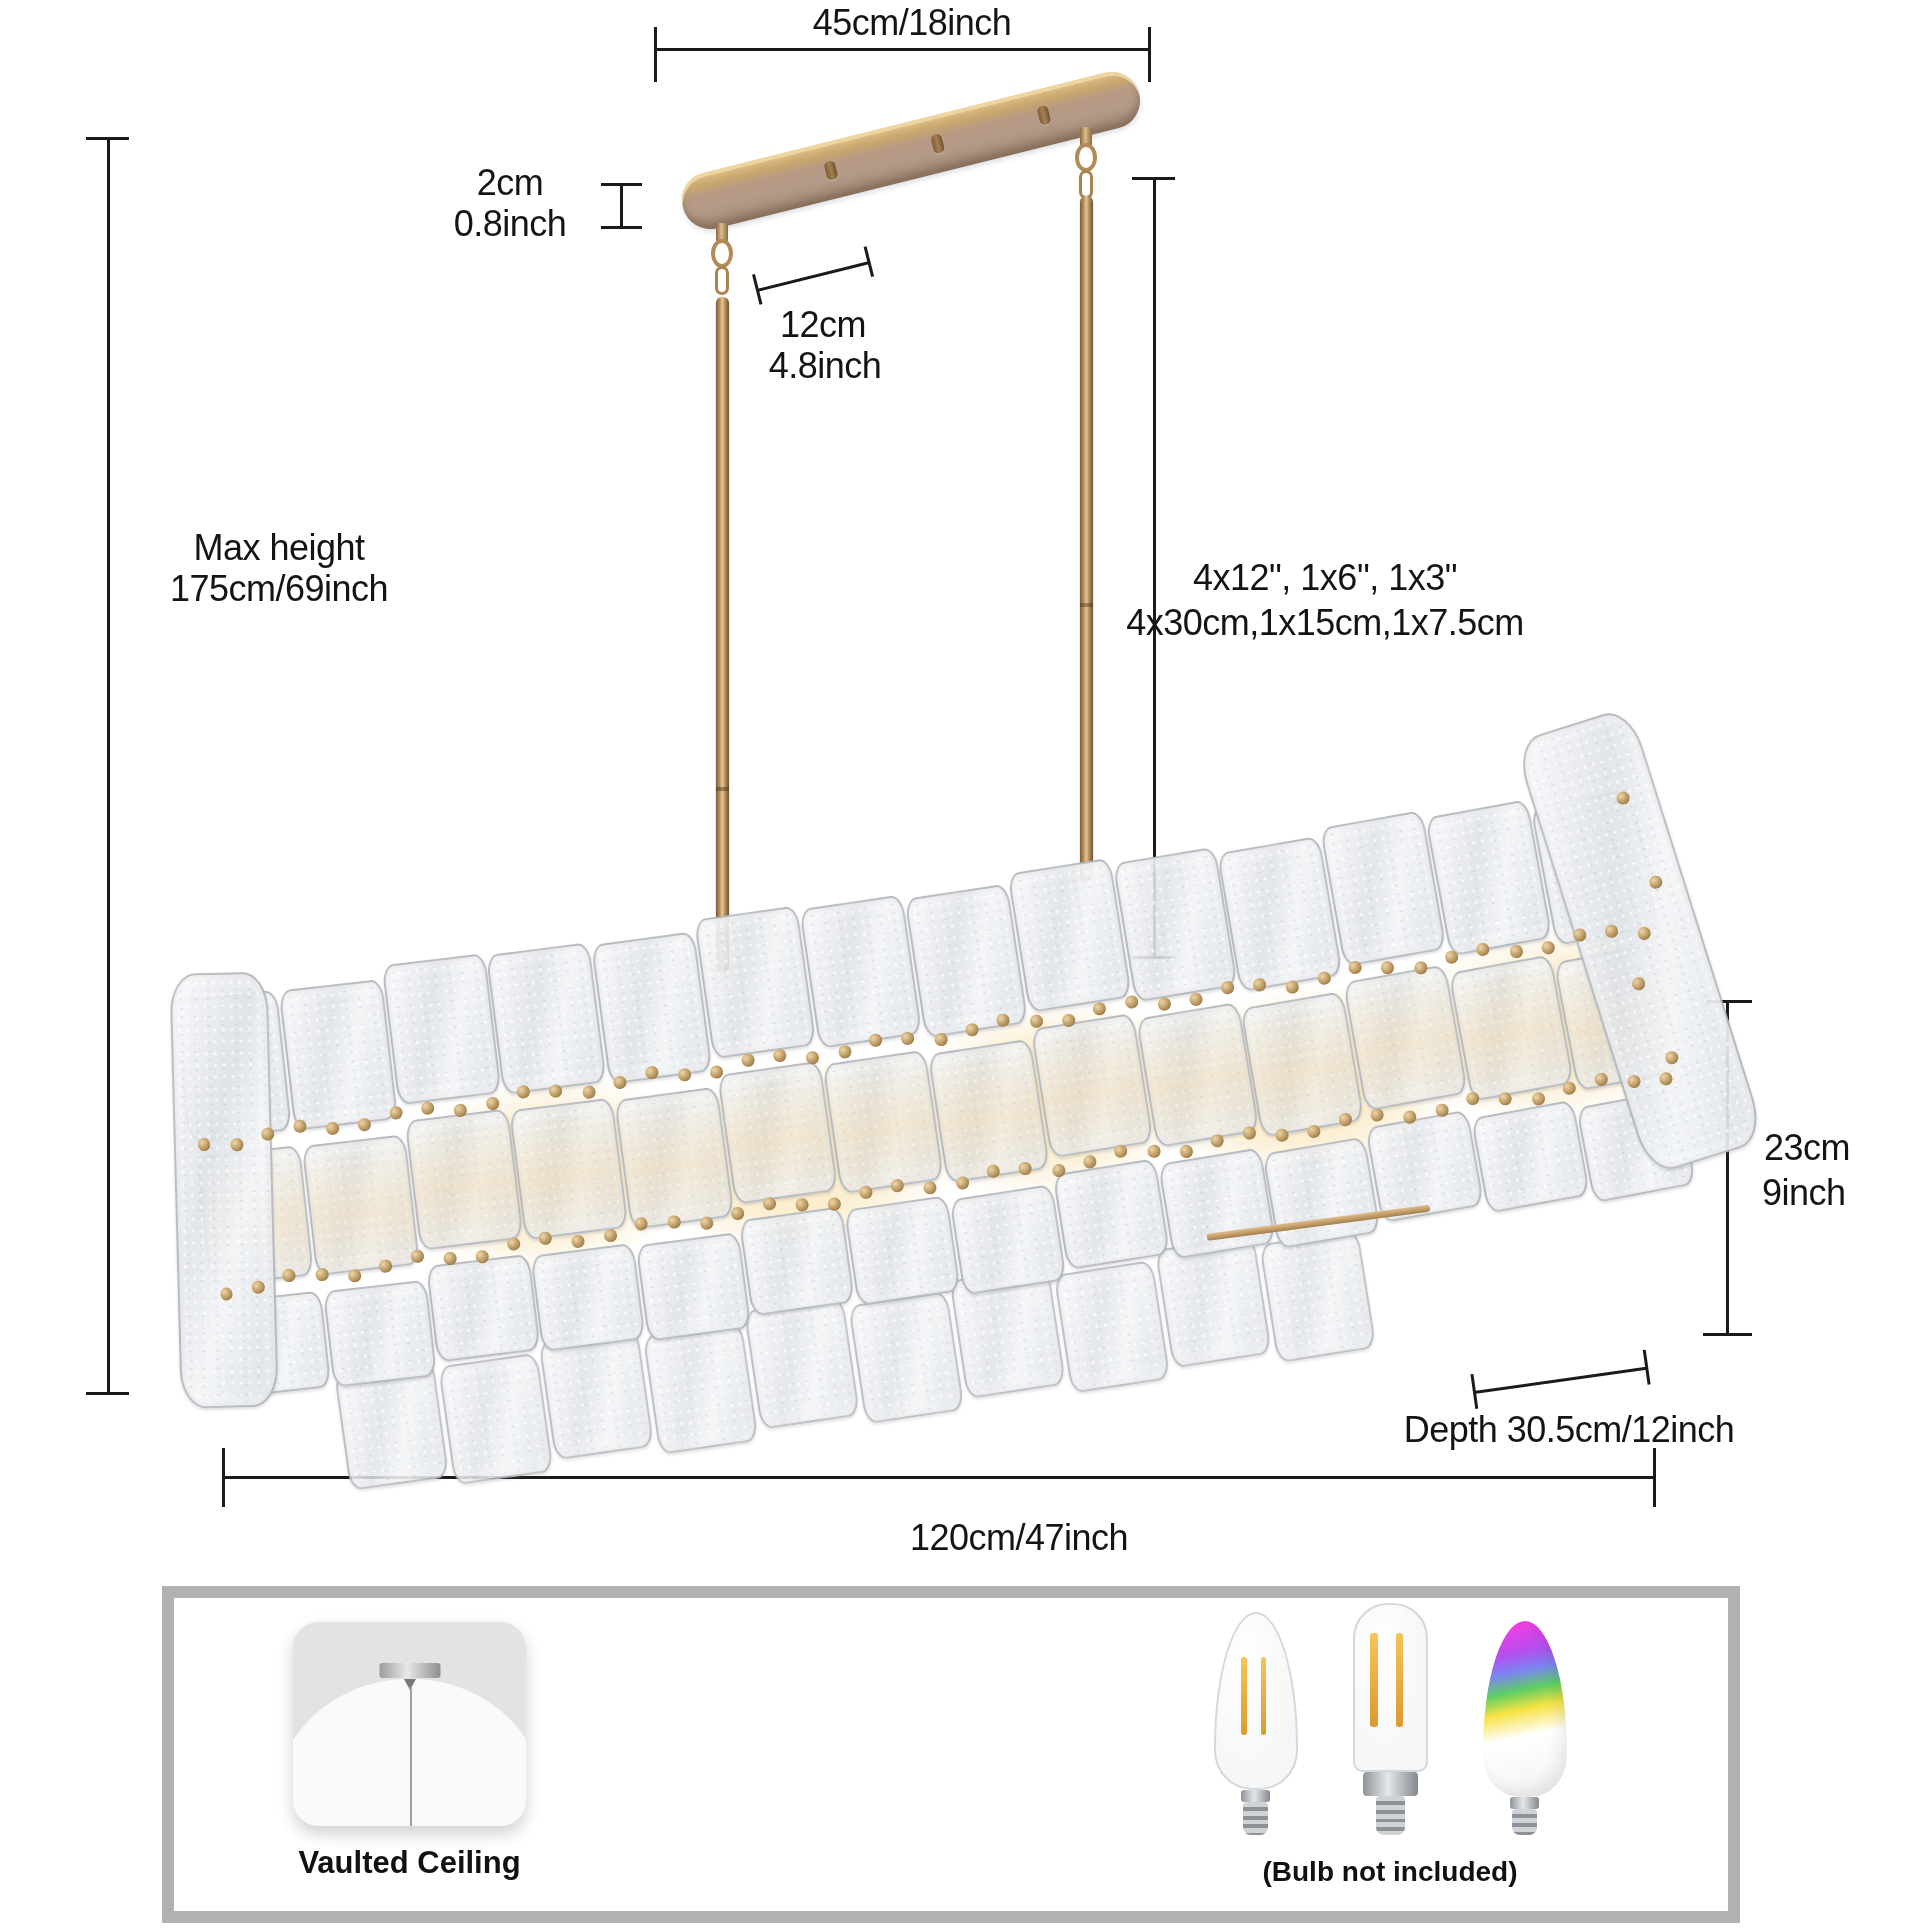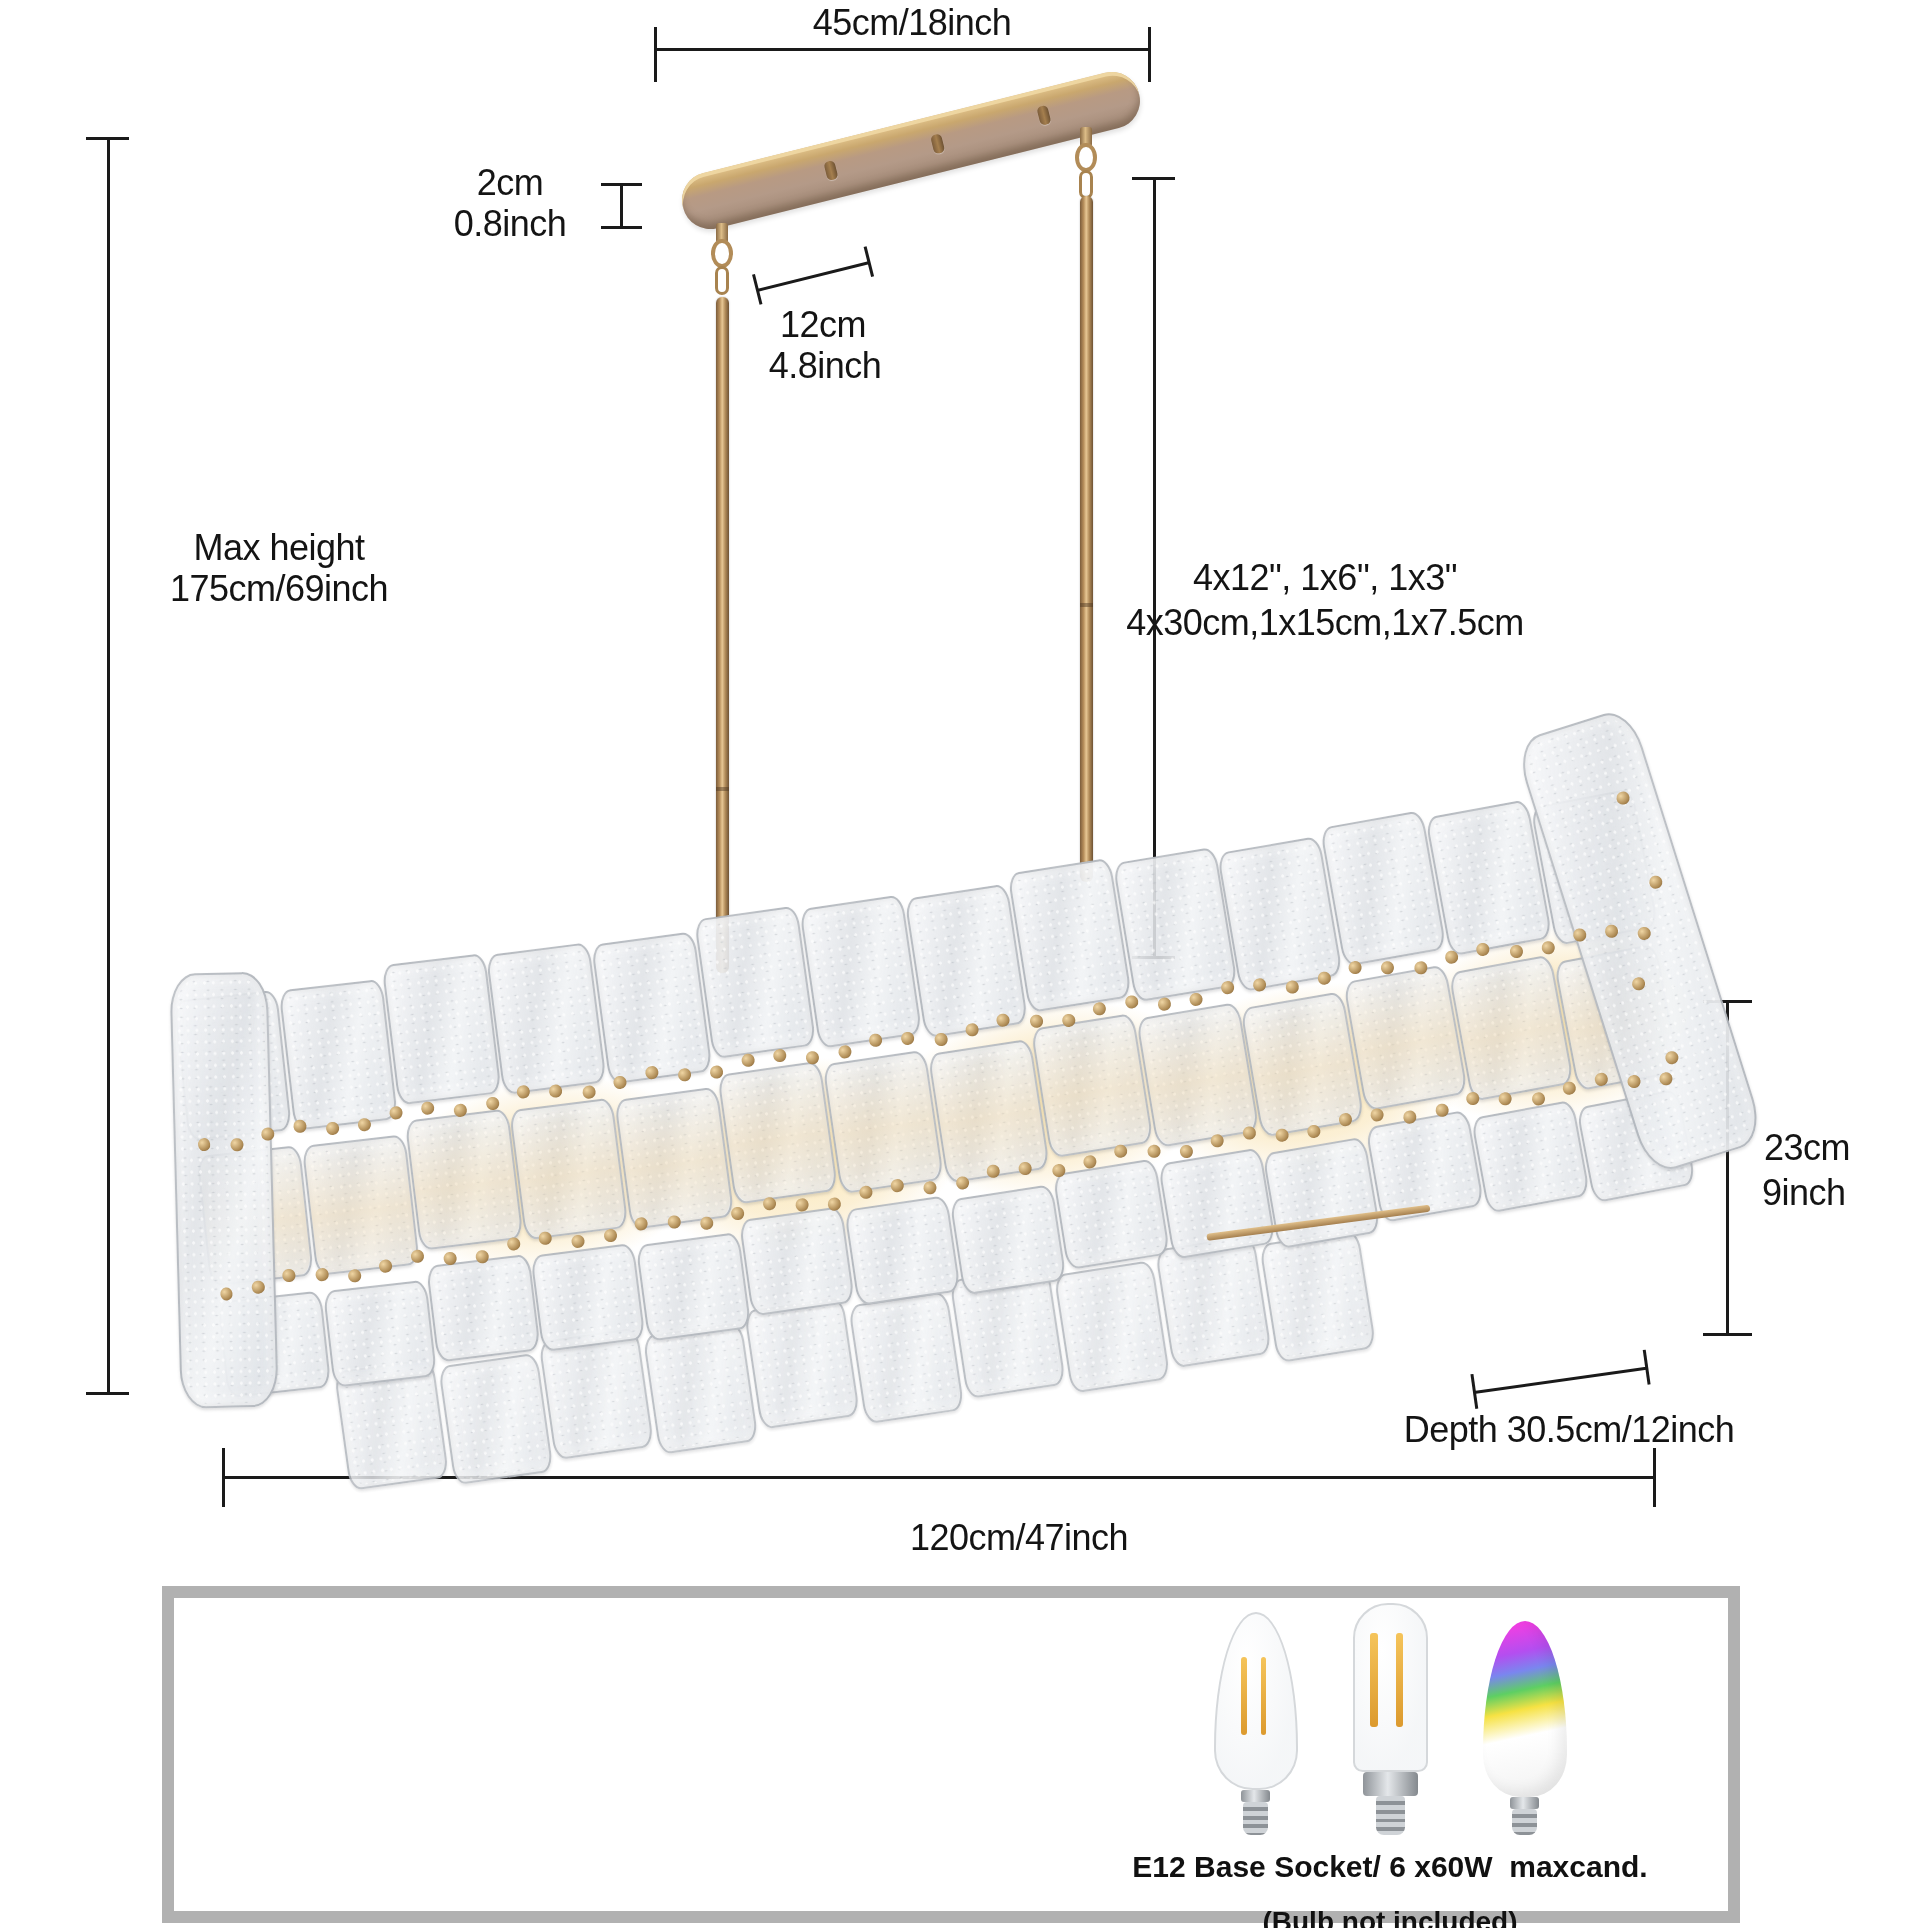--- a/index.html
+++ b/index.html
@@ -332,20 +332,29 @@
         <div class="pin" style="left: 1439px; top: 341px;"></div>
         <div class="pin" style="left: 1471px; top: 343px;"></div>
         <div class="pin" style="left: 1470px; top: 59px;"></div>
         <div class="pin" style="left: 1490px; top: 147px;"></div>
         <div class="pin" style="left: 1458px; top: 245px;"></div>
         <div class="pin" style="left: 1480px; top: 323px;"></div>
       </div>
   </div>
 
   <div class="panel">
+    <div class="ceil-block" style="left:108px;top:23.5px;">
+      <div class="ceil-art">
+        <div class="arch"></div>
+        <div class="mount" style="top:41px;"></div>
+        <div class="cone" style="top:57px;"></div>
+        <div class="wire" style="top:65px;bottom:0;"></div>
+      </div>
+      <div class="ceil-label">Vaulted Ceiling</div>
+    </div>
 
     <div class="bulbs">
       <div class="bulb-row">
         <div class="bulb">
           <div class="glass candle-glass">
             <div class="fil" style="left:25.5px;top:43px;height:78px;"></div>
             <div class="fil" style="left:45px;top:43px;height:78px;"></div>
           </div>
           <div class="metal b-neck"></div>
           <div class="b-screw"></div>
@@ -357,19 +366,18 @@
           </div>
           <div class="metal tube-neck"></div>
           <div class="b-screw" style="width:29px;height:39px;"></div>
         </div>
         <div class="bulb">
           <div class="rgb-glass"></div>
           <div class="metal b-neck"></div>
           <div class="b-screw" style="height:25.5px;"></div>
         </div>
       </div>
-      <div class="bulb-caption">E12 Base Socket/ 6 x60W  maxcand.</div>
       <div class="bulb-note">(Bulb not included)</div>
     </div>
   </div>
 
 </div>
 
 
 </body></html>

